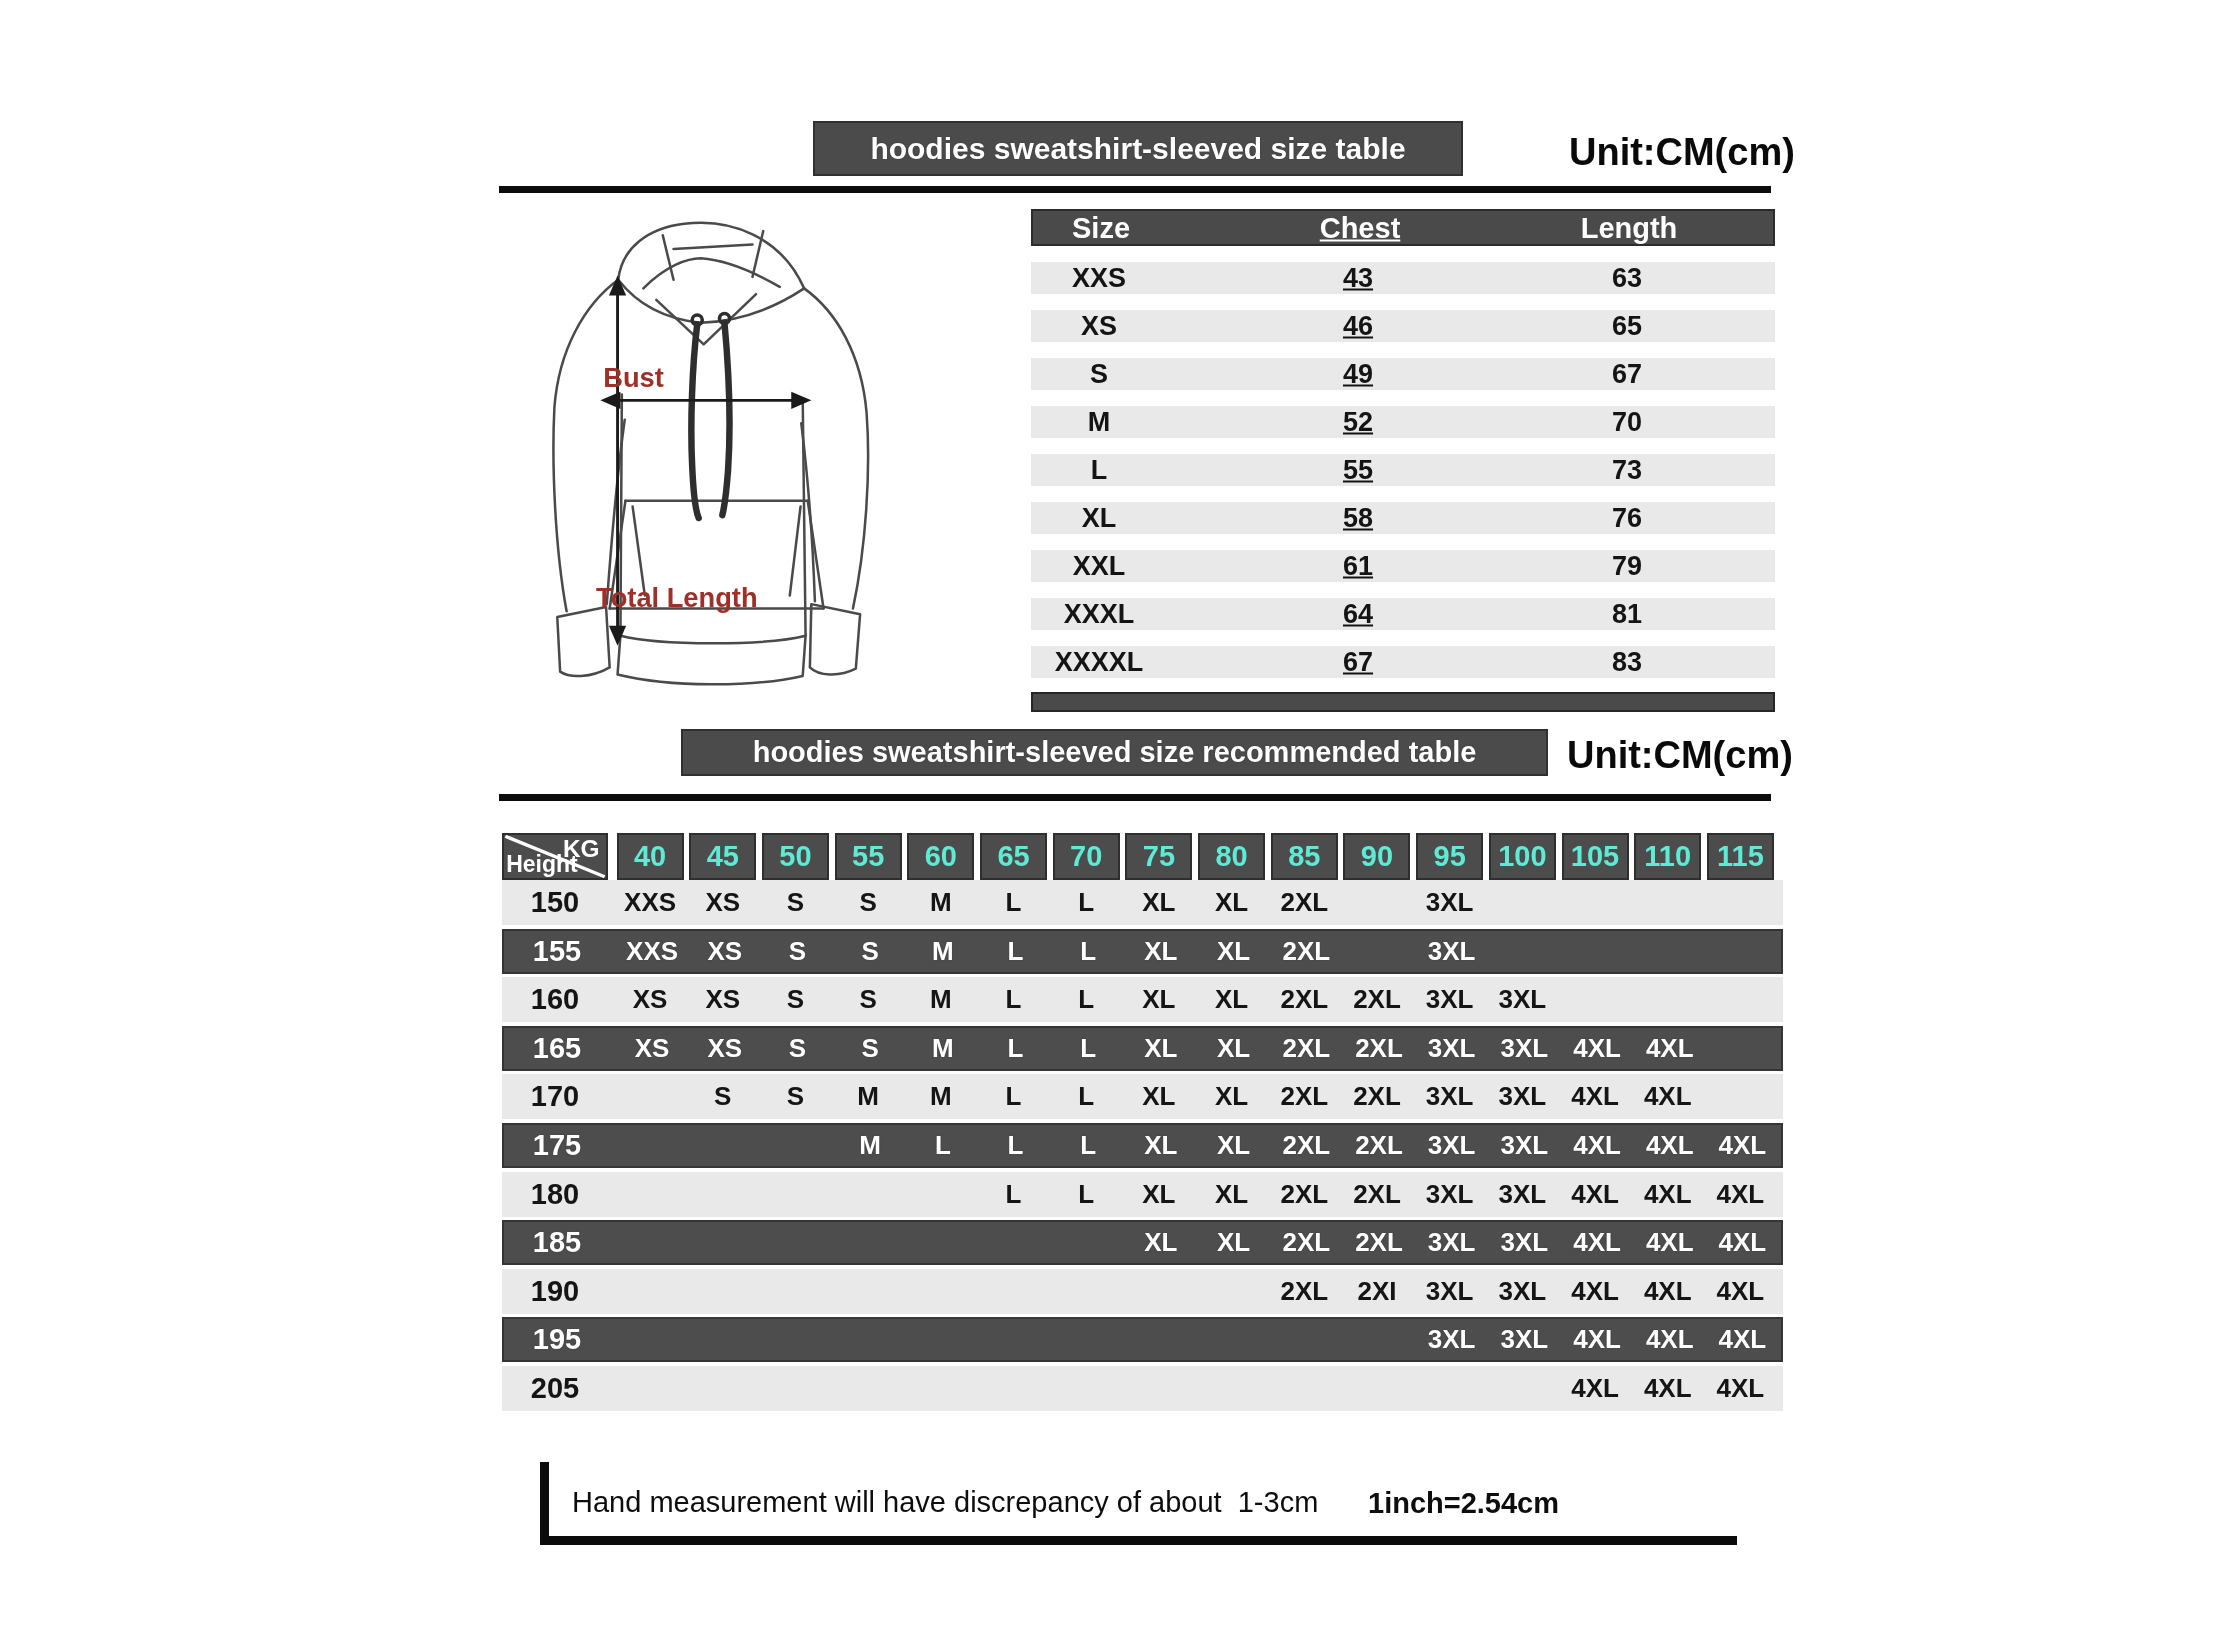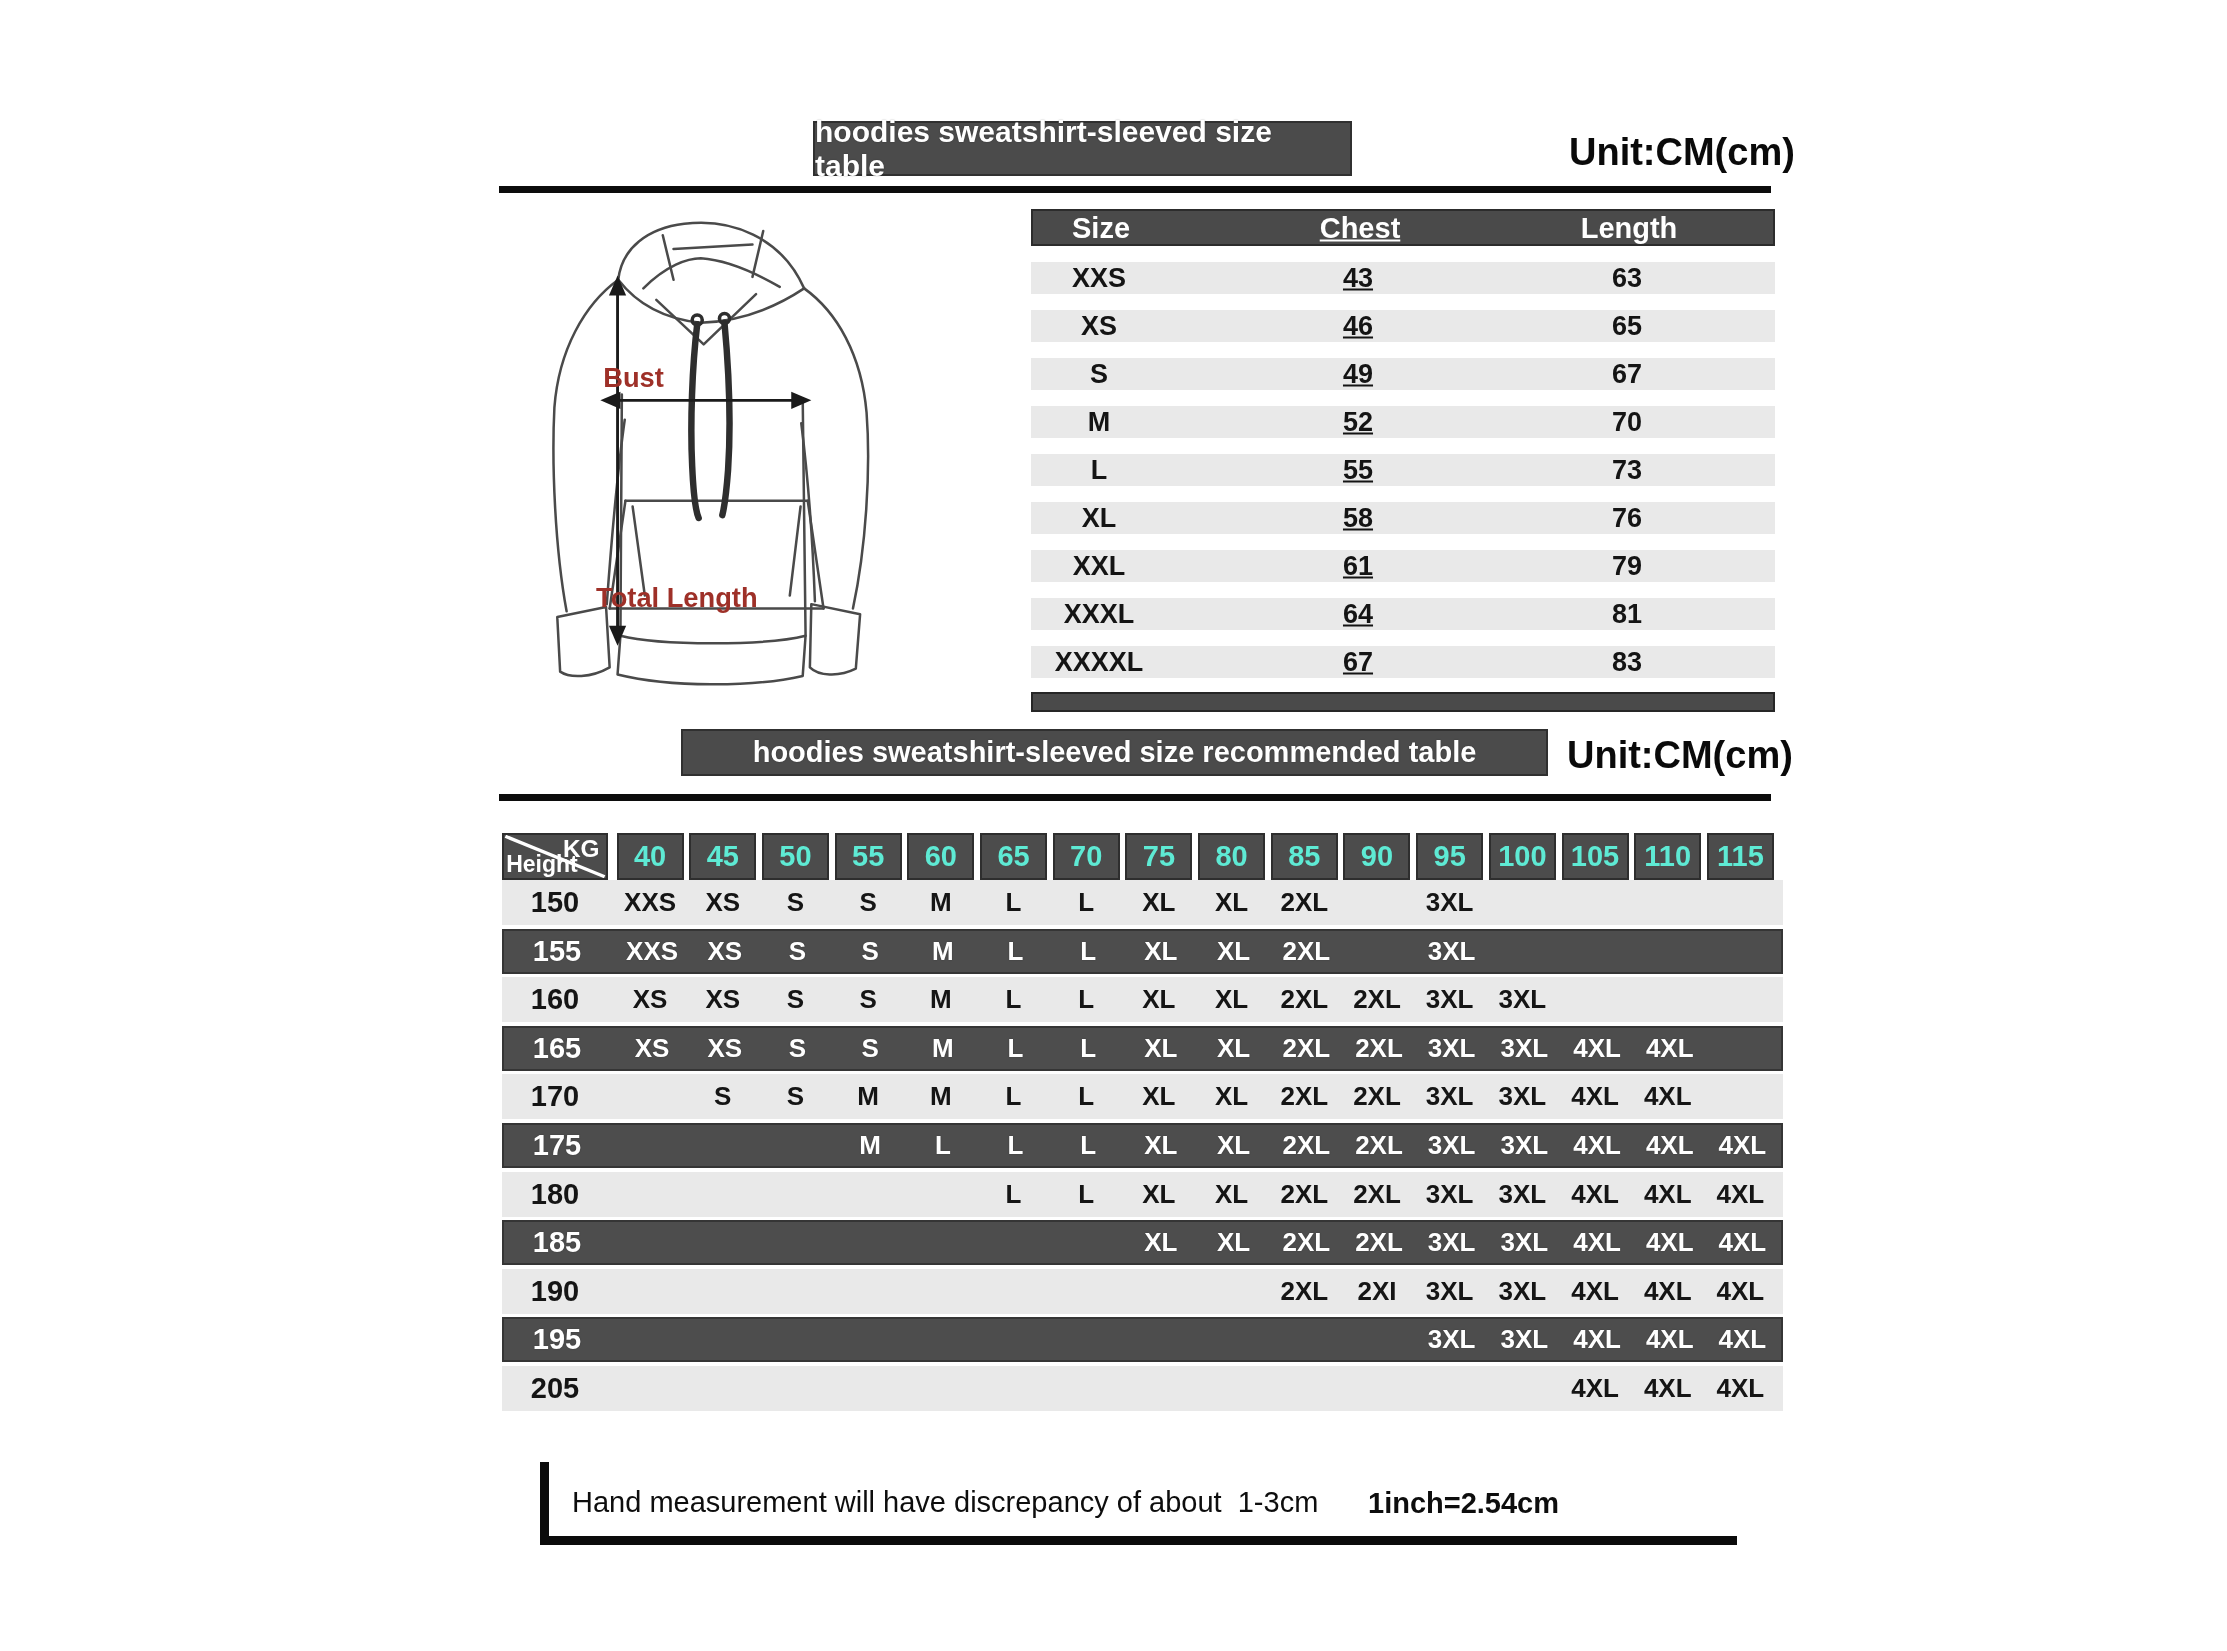--- a/index.html
+++ b/index.html
@@ -3,21 +3,21 @@
 <meta charset="utf-8">
 <style>
   html,body{margin:0;padding:0;background:#fff;}
   .canvas{position:relative;width:2227px;height:1651px;background:#ffffff;
           font-family:"Liberation Sans",sans-serif;overflow:hidden;}
 
   
   .title-bar{position:absolute;background:#4b4b4b;border:2.9px solid #303030;color:#fff;
              font-weight:bold;display:flex;align-items:center;justify-content:center;
              box-sizing:border-box;text-shadow:0 0 1.4px rgba(0,0,0,.4);}
-  .t1{left:813px;top:121px;width:539px;height:55px;font-size:30px;}
+  .t1{left:813px;top:121px;width:650px;height:55px;font-size:30px;}
   .t2{left:681px;top:729px;width:867px;height:47px;font-size:29px;}
   .unit{position:absolute;font-weight:bold;color:#0a0a0a;font-size:38px;}
   .u1{left:1569px;top:131px;}
   .u2{left:1567px;top:734px;}
   .rule{position:absolute;height:6.5px;background:#0c0c0c;}
   .r1{left:499px;top:186px;width:1272px;}
   .r2{left:499px;top:794px;width:1272px;}
 
   
   .size-table{position:absolute;left:1031px;top:209px;width:744px;}

